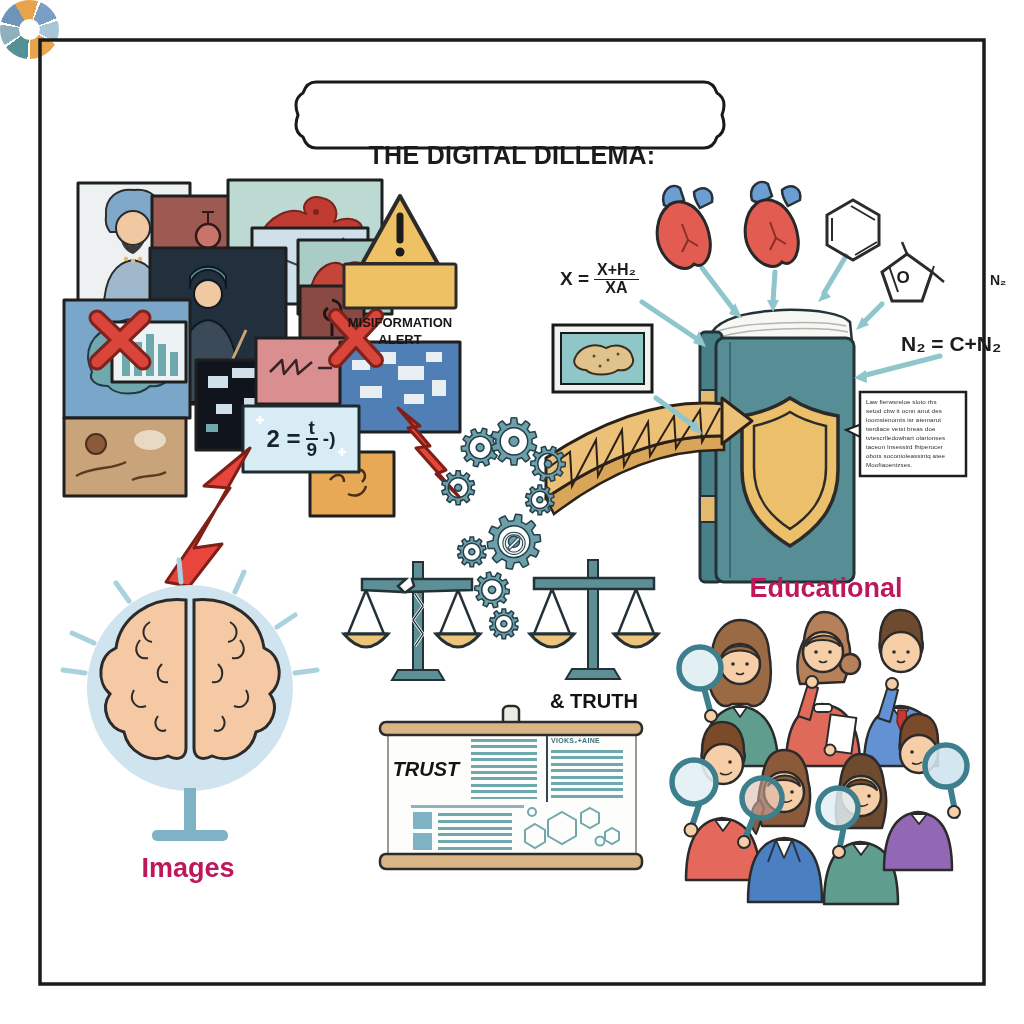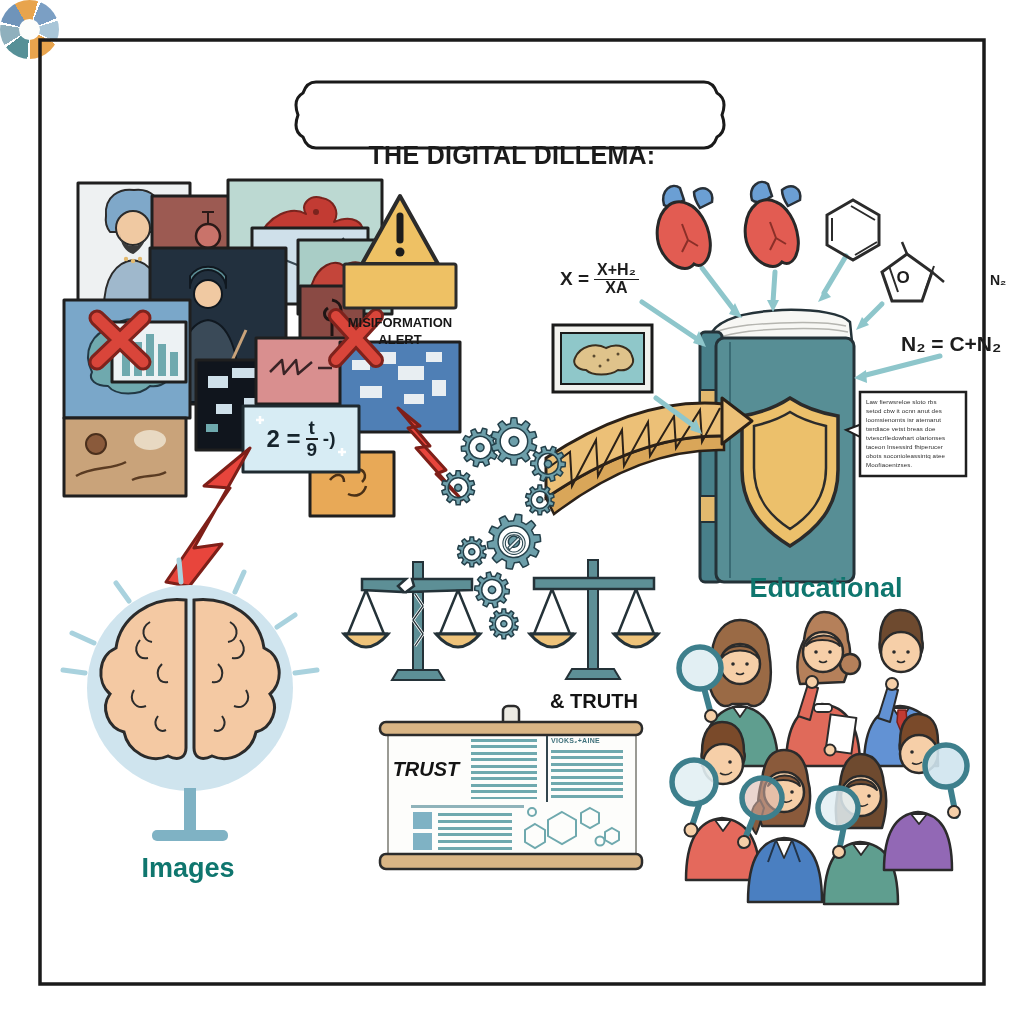--- a/index.html
+++ b/index.html
@@ -4,21 +4,21 @@
 <style>
   html,body{margin:0;padding:0;background:#fff;}
   #canvas{position:relative;width:1024px;height:1024px;background:#ffffff;overflow:hidden;
           font-family:"Liberation Sans",sans-serif;color:#1c1c1c;}
   svg{position:absolute;left:0;top:0;}
   .txt{position:absolute;z-index:3;}
   .center{text-align:center;margin-top:48px;}
   .title-box{left:306px;top:92px;width:412px;height:52px;font-size:25px;font-weight:bold;
              line-height:1.2;letter-spacing:.3px;color:#1b1b1b;}
   .alert-text{left:344px;top:267px;width:112px;font-size:13px;font-weight:bold;line-height:1.3;color:#161616;}
-  .big-label{font-size:27px;font-weight:bold;line-height:1.22;color:#0f766e;}
+  .big-label{font-size:27px;font-weight:bold;line-height:1.22;color:#be185d;}
   .scale-label{font-size:20px;font-weight:bold;color:#141414;}
   .formula{display:flex;align-items:center;gap:5px;color:#1d1d1d;}
   .frac{display:inline-flex;flex-direction:column;align-items:center;line-height:1.05;}
   .frac .num{border-bottom:2px solid #1d1d1d;padding:0 3px;}
   .collage-formula{left:247px;top:412px;width:108px;height:54px;justify-content:center;
                    font-weight:bold;color:#16242c;}
   .collage-formula .lhs{font-size:24px;}
   .collage-formula .frac{font-size:19px;}
   .collage-formula .suf{font-size:19px;}
   .x-formula{left:560px;top:262px;width:90px;font-size:19px;font-weight:bold;}

